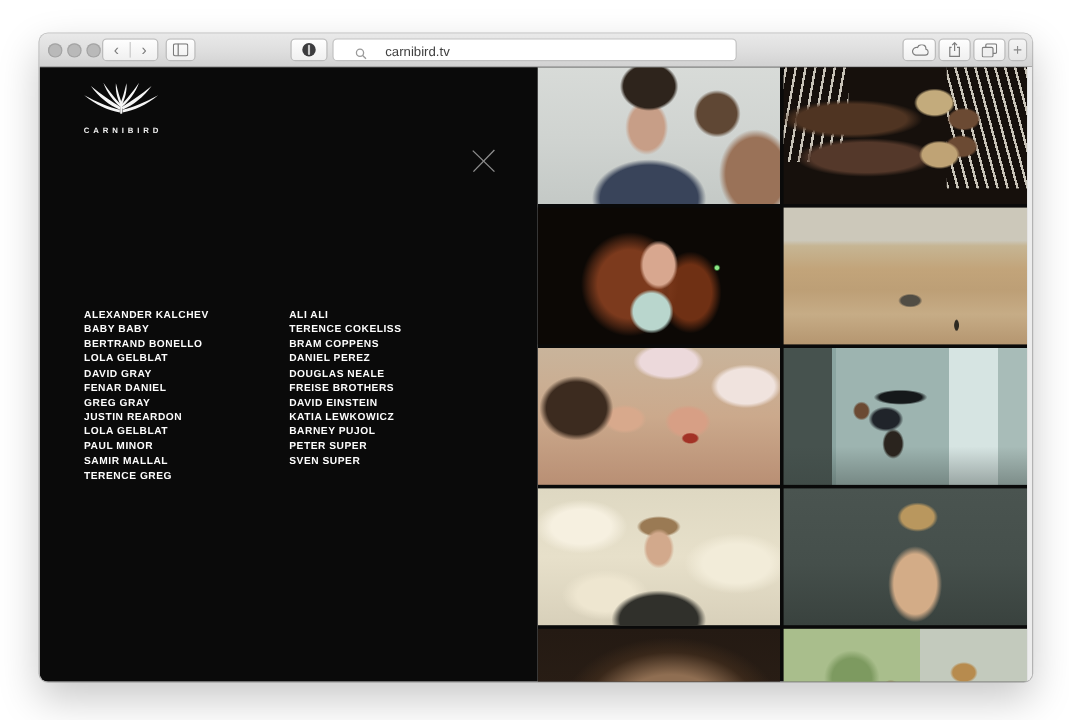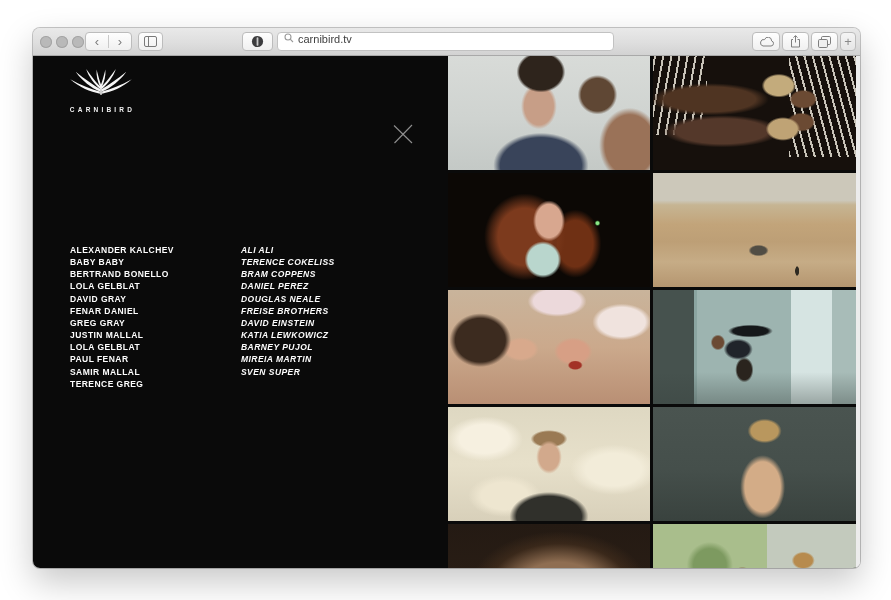--- a/index.html
+++ b/index.html
@@ -24,44 +24,44 @@
           border:1px solid #bcbcbc;border-radius:4px;
           display:flex;align-items:center;justify-content:center;color:#6f6f6f;}
   .navgroup{left:52px;width:47px;display:flex;padding:0;}
   .navhalf{flex:1;display:flex;align-items:center;justify-content:center;
            font-size:13px;line-height:1;color:#7c7c7c;}
   .navhalf.back{border-right:1px solid #c9c9c9;}
   .sidebar-btn{left:105px;width:25px;}
   .ext-btn{left:209px;width:31px;}
   .addr{left:244px;width:337px;top:4px;height:19px;position:absolute;box-sizing:border-box;
         background:#ffffff;border:1px solid #c2c2c2;border-radius:4px;
-        display:flex;align-items:flex-start;padding:0 6px;gap:4px;
+        display:flex;align-items:flex-end;padding:0 18px;gap:15px;
         font-size:11px;color:#3f3f3f;}
   .cloud-btn{left:719px;width:28px;}
   .share-btn{left:749px;width:27px;}
   .tabs-btn{left:778px;width:27px;}
   .plus-btn{left:807px;width:16px;background:linear-gradient(180deg,#f4f4f4,#e6e6e6);
             color:#8a8a8a;font-size:13px;}
   .tb-ico{display:block;}
 
   
   .content{position:relative;display:flex;height:513px;background:#ececec;}
 
   
   .overlay{position:relative;width:415px;height:513px;background:#0a0a0a;flex:none;}
   .logo{position:absolute;left:33px;top:12px;width:70px;cursor:pointer;}
   .logo svg{display:block;margin:0 auto;}
   .wordmark{margin-top:1px;text-align:center;color:#f2f2f2;font-size:6.5px;font-weight:bold;
             letter-spacing:3.2px;padding-left:3px;}
   .close-btn{position:absolute;left:357px;top:65px;width:26px;height:26px;cursor:pointer;
              display:flex;align-items:center;justify-content:center;}
-  .names{position:absolute;top:188px;color:#fdfdfd;font-weight:bold;font-size:8.5px;
+  .names{position:absolute;top:200px;color:#fdfdfd;font-weight:bold;font-size:8.5px;
          line-height:12.15px;letter-spacing:.45px;white-space:nowrap;}
   .col1{left:37px;}
-  .col2{left:208px;font-style:italic;}
+  .col2{left:208px;}
   .names div{cursor:pointer;}
 
   
   .grid{width:408px;height:513px;flex:none;display:grid;
         grid-template-columns:202px 203px;grid-auto-rows:114px;gap:3px;
         overflow:hidden;background:#0a0a0a;}
   .thumb{width:100%;height:100%;cursor:pointer;}
 
   .t1{background:
       radial-gradient(38px 32px at 46% 14%, #2e241c 56%, rgba(46,36,28,0) 64%),
@@ -227,38 +227,38 @@
         </div>
 
         <div class="names col1">
           <div>ALEXANDER KALCHEV</div>
           <div>BABY BABY</div>
           <div>BERTRAND BONELLO</div>
           <div>LOLA GELBLAT</div>
           <div>DAVID GRAY</div>
           <div>FENAR DANIEL</div>
           <div>GREG GRAY</div>
-          <div>JUSTIN MALLAL</div>
+          <div>JUSTIN REARDON</div>
           <div>LOLA GELBLAT</div>
-          <div>PAUL FENAR</div>
+          <div>PAUL MINOR</div>
           <div>SAMIR MALLAL</div>
           <div>TERENCE GREG</div>
         </div>
 
         <div class="names col2">
           <div>ALI ALI</div>
           <div>TERENCE COKELISS</div>
           <div>BRAM COPPENS</div>
           <div>DANIEL PEREZ</div>
           <div>DOUGLAS NEALE</div>
           <div>FREISE BROTHERS</div>
           <div>DAVID EINSTEIN</div>
           <div>KATIA LEWKOWICZ</div>
           <div>BARNEY PUJOL</div>
-          <div>MIREIA MARTIN</div>
+          <div>PETER SUPER</div>
           <div>SVEN SUPER</div>
         </div>
       </div>
 
       <div class="grid">
         <div class="thumb t1"></div>
         <div class="thumb t2"></div>
         <div class="thumb t3"></div>
         <div class="thumb t4"></div>
         <div class="thumb t5"></div>

